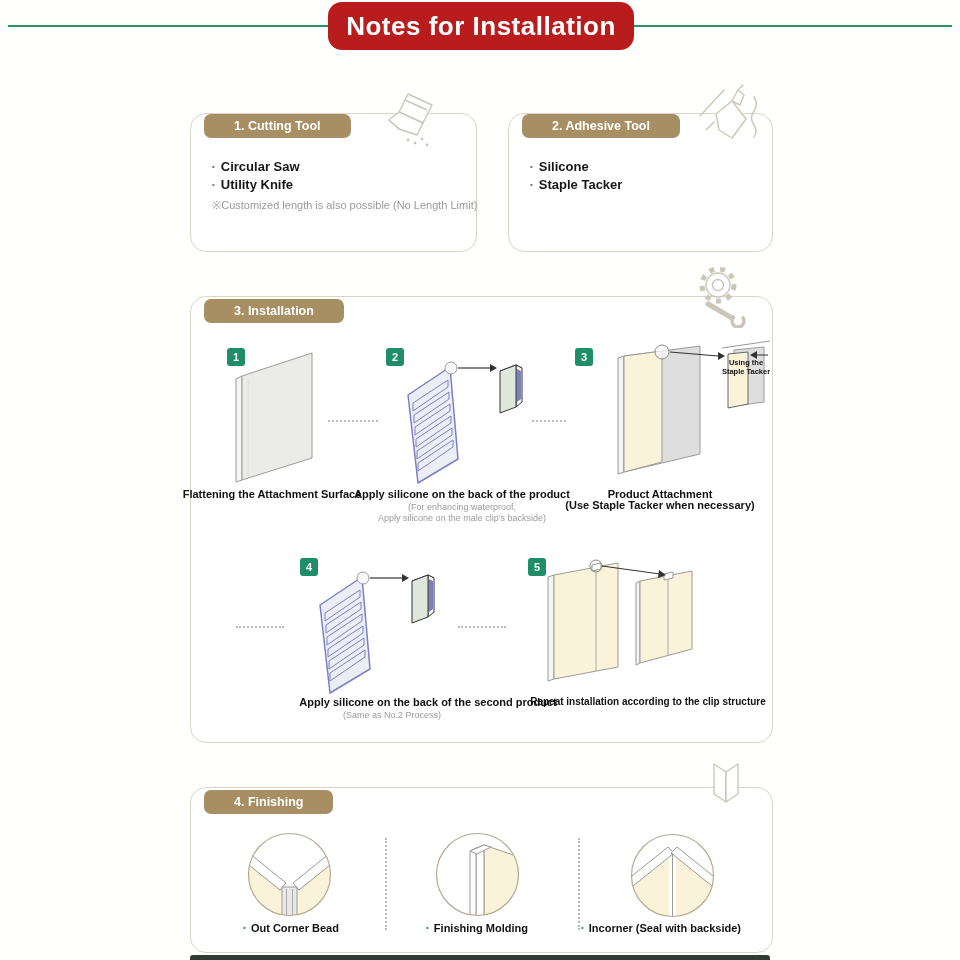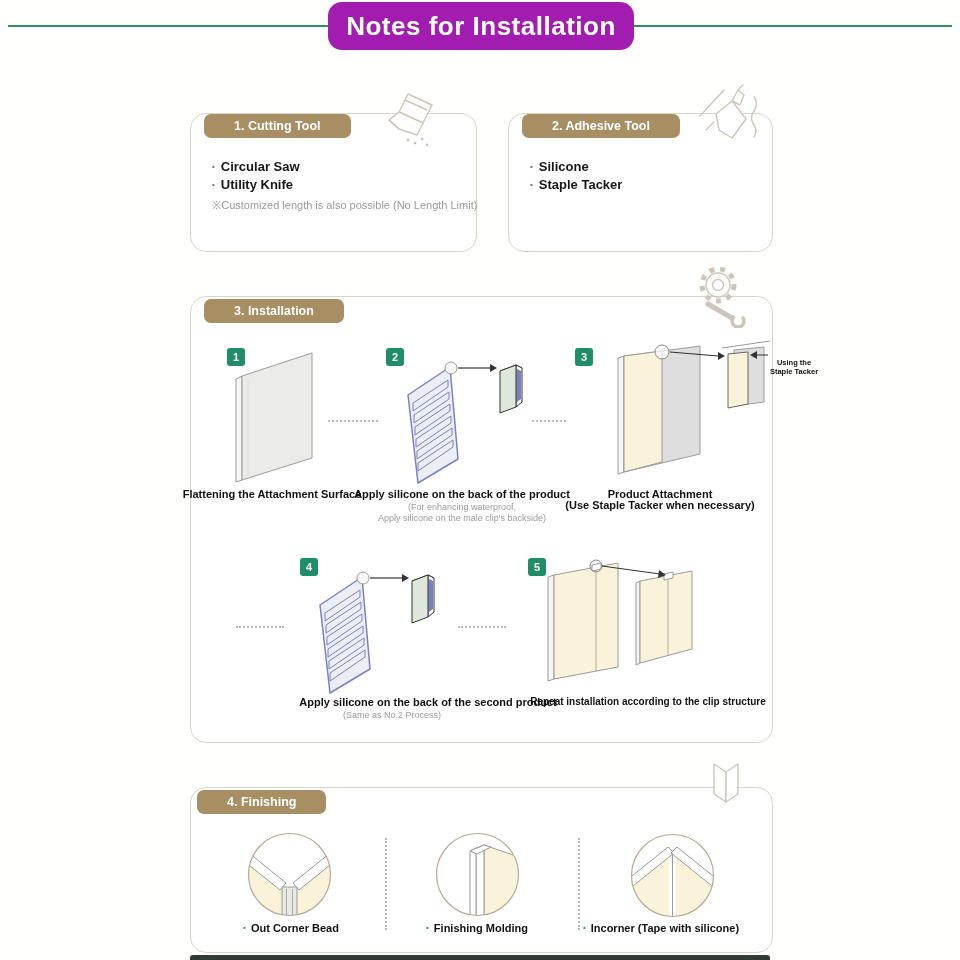--- a/index.html
+++ b/index.html
@@ -1,20 +1,20 @@
 <!DOCTYPE html>
 <html><head>
 <meta charset="utf-8">
 <style>
   html,body{margin:0;padding:0;background:#ffffff;}
   .page{position:relative;width:960px;height:960px;background:#fffffe;overflow:hidden;
         font-family:"Liberation Sans",sans-serif;}
   
   .header-line{position:absolute;left:8px;right:8px;top:25px;height:2px;background:#2e8f63;}
-  .header-badge{position:absolute;left:328px;top:2px;width:306px;height:48px;background:#a21caf;
+  .header-badge{position:absolute;left:328px;top:2px;width:306px;height:48px;background:#b91c1c;
     border-radius:14px;display:flex;align-items:center;justify-content:center;
     color:#ffffff;font-size:26px;font-weight:bold;letter-spacing:.5px;}
   
   .box{position:absolute;background:#fff;border:1px solid #d9d5ca;border-radius:16px;}
   .tab{position:absolute;background:#a78e63;color:#fff;font-size:12.5px;font-weight:bold;
     border-radius:7px;padding:5px 30px;white-space:nowrap;}
   
   .blist{position:absolute;}
   .blist .li{font-size:13px;font-weight:bold;color:#161616;line-height:18px;white-space:nowrap;}
   .blist .li::before{content:"•";color:#64807a;font-size:8px;vertical-align:2px;margin-right:6px;}
@@ -23,21 +23,21 @@
   .stepnum{position:absolute;width:18px;height:18px;background:#1f8e68;border-radius:3px;
     color:#fff;font-size:11px;font-weight:bold;display:flex;align-items:center;justify-content:center;}
   .cap{position:absolute;transform:translateX(-50%);font-size:11px;font-weight:bold;color:#111;
     text-align:center;white-space:nowrap;}
   .cap-sm{font-size:10px;padding-left:12px;}
   .sub{position:absolute;transform:translateX(-50%);font-size:9px;color:#9b9b9b;
     text-align:center;white-space:nowrap;}
   .dot-h{position:absolute;border-top:2px dotted #b9b9b5;}
   .dot-v{position:absolute;border-left:2px dotted #b9b9b5;}
   .annot{position:absolute;font-size:7.5px;font-weight:bold;color:#111;text-align:center;
-    line-height:9px;white-space:nowrap;margin-left:48px;}
+    line-height:9px;white-space:nowrap;}
   .illus{position:absolute;}
   .bar-bottom{position:absolute;left:190px;top:955px;width:580px;height:5px;background:#313b36;
     border-radius:3px 3px 0 0;}
   .fin-cap{position:absolute;transform:translateX(-50%);font-size:11px;font-weight:bold;color:#111;white-space:nowrap;}
   .fin-cap::before{content:"•";color:#3d8a7a;font-size:8px;vertical-align:2px;margin-right:5px;}
 </style>
 </head>
 <body>
 
 <div class="page">
@@ -198,21 +198,21 @@
     </g>
     <line x1="62" y1="11" x2="120" y2="19" stroke="#333" stroke-width="1"></line>
     <polygon points="119,15 126,20 118,23" fill="#333"></polygon>
   </svg>
 
   <div class="cap" style="left:392px;top:696px;margin-left:36px;">Apply silicone on the back of the second product</div>
   <div class="sub" style="left:392px;top:710px;">(Same as No.2 Process)</div>
   <div class="cap cap-sm" style="left:642px;top:696px;">Repeat installation according to the clip structure</div>
 
   <div class="box" style="left:190px;top:787px;width:581px;height:164px;"></div>
-  <div class="tab" style="left:197px;top:790px;text-align:right;">4. Finishing</div>
+  <div class="tab" style="left:204px;top:790px;text-align:right;">4. Finishing</div>
   <svg class="illus" style="left:700px;top:758px;" width="52" height="52" viewBox="0 0 52 52">
     <g stroke="#ccc6ba" stroke-width="1.4" fill="#fff" stroke-linejoin="round">
       <polygon points="14,6 26,14 26,44 14,36"></polygon>
       <polygon points="38,6 26,14 26,44 38,36"></polygon>
     </g>
   </svg>
 
   <svg class="illus" style="left:242px;top:827px;" width="95" height="95" viewBox="0 0 95 95">
     <defs>
         <clipPath id="cp1">
@@ -260,16 +260,16 @@
       <line x1="47.5" y1="25" x2="47.5" y2="95" stroke="#9a9a98" stroke-width="1"></line>
     </g>
     <circle cx="47.5" cy="47.5" r="41" fill="none" stroke="#b5a98f" stroke-width="1.2"></circle>
   </svg>
 
   <div class="dot-v" style="left:385px;top:838px;height:92px;"></div>
   <div class="dot-v" style="left:578px;top:838px;height:92px;"></div>
 
   <div class="fin-cap" style="left:291px;top:922px;">Out Corner Bead</div>
   <div class="fin-cap" style="left:477px;top:922px;">Finishing Molding</div>
-  <div class="fin-cap" style="left:661px;top:922px;">Incorner (Tape with silicone)</div>
+  <div class="fin-cap" style="left:661px;top:922px;">Incorner (Seal with backside)</div>
 
   <div class="bar-bottom"></div>
 </div>
 
 </body></html>

